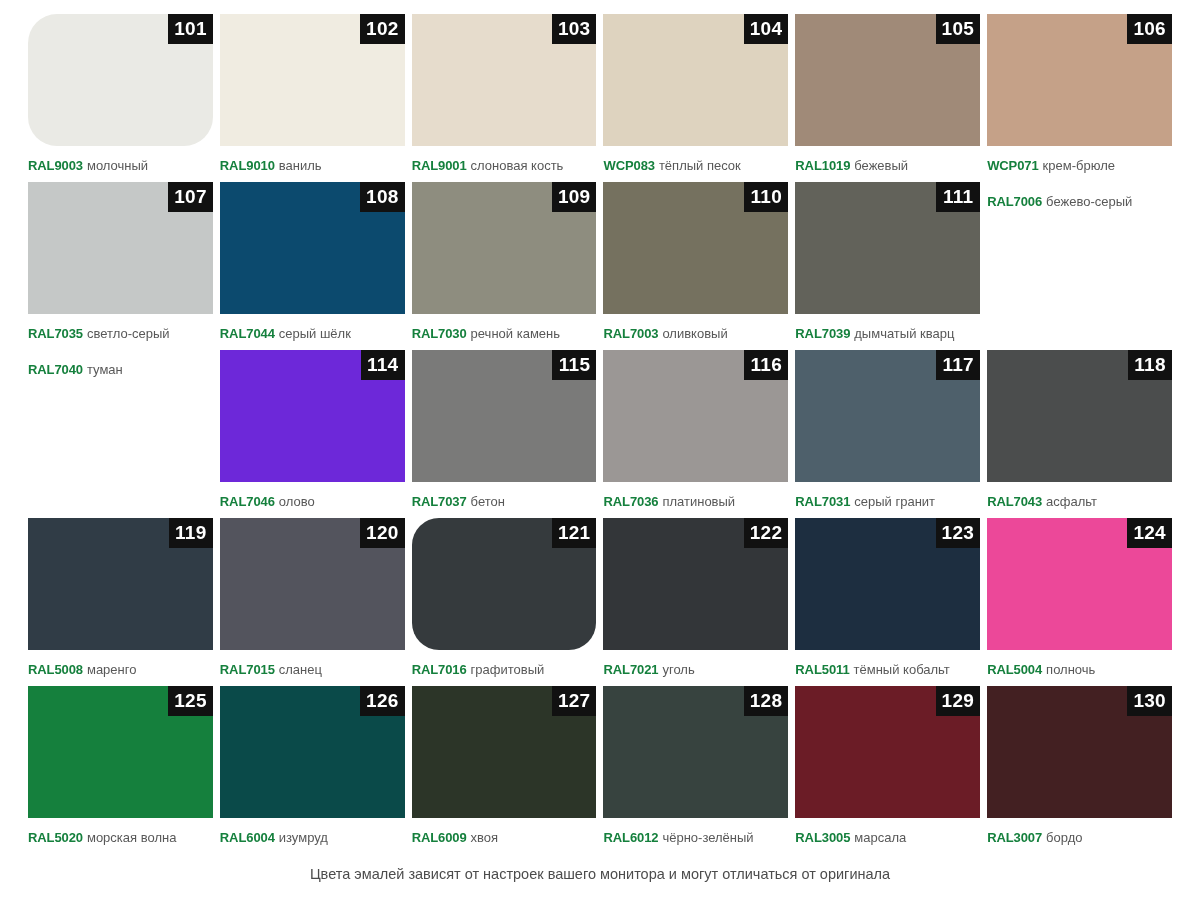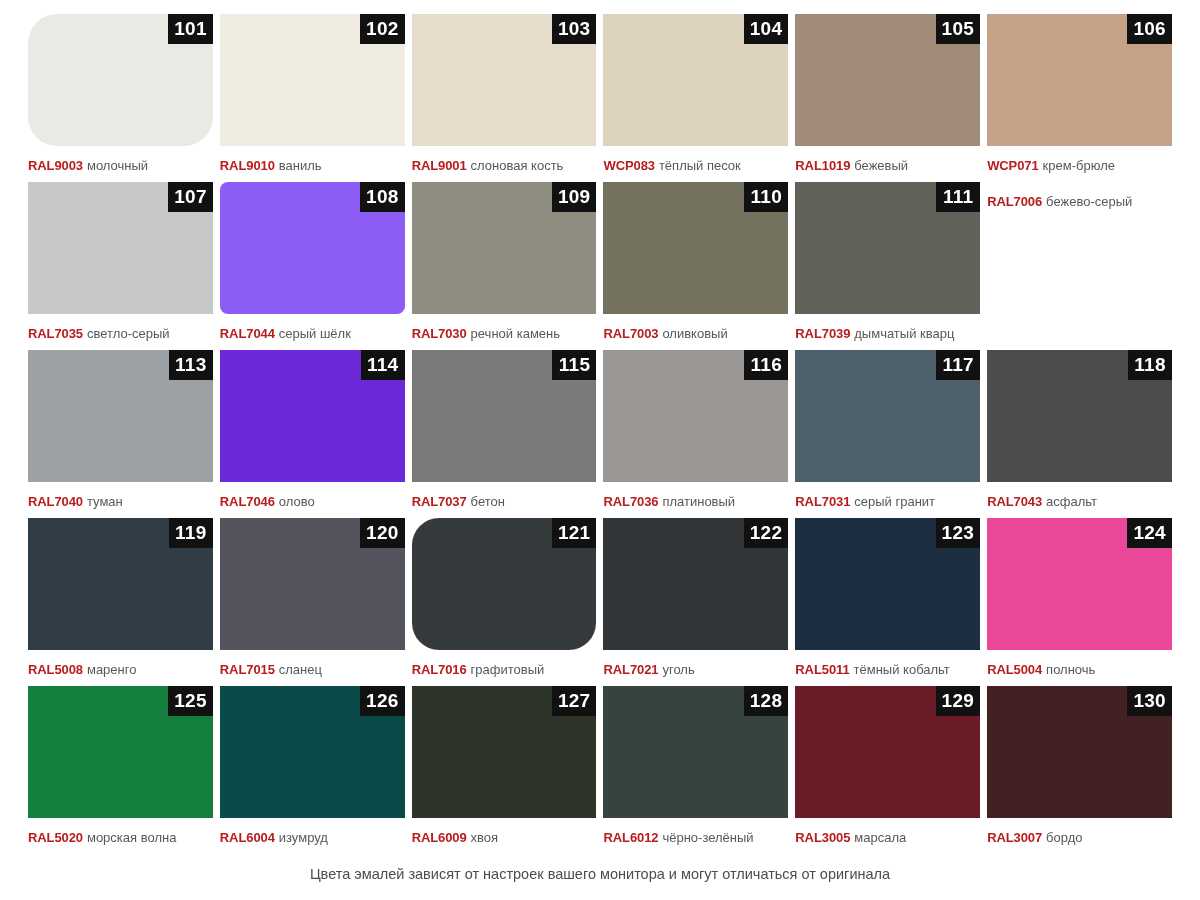--- a/index.html
+++ b/index.html
@@ -66,21 +66,21 @@
 
   .swatch-caption {
     padding-top: 12px;
     font-size: 13px;
     line-height: 16px;
     white-space: nowrap;
   }
 
   .swatch-code {
     font-weight: bold;
-    color: #b91c1c;
+    color: #15803d;
     letter-spacing: -0.1px;
   }
 
   .swatch-name {
     font-weight: normal;
     color: #585858;
     margin-left: 4px;
   }
 
   .palette-footnote {
@@ -137,21 +137,21 @@
         </div>
         <div class="swatch-caption"><span class="swatch-code">WCP071</span><span class="swatch-name">крем-брюле</span></div>
       </div>
       <div class="swatch-cell">
         <div class="swatch-color" style="background: rgb(197, 200, 199);">
           <div class="swatch-badge">107</div>
         </div>
         <div class="swatch-caption"><span class="swatch-code">RAL7035</span><span class="swatch-name">светло-серый</span></div>
       </div>
       <div class="swatch-cell">
-        <div class="swatch-color" style="background: #8b5cf6; border-radius: 8px;">
+        <div class="swatch-color" style="background: #0c4a6e;">
           <div class="swatch-badge">108</div>
         </div>
         <div class="swatch-caption"><span class="swatch-code">RAL7044</span><span class="swatch-name">серый шёлк</span></div>
       </div>
       <div class="swatch-cell">
         <div class="swatch-color" style="background: rgb(142, 141, 127);">
           <div class="swatch-badge">109</div>
         </div>
         <div class="swatch-caption"><span class="swatch-code">RAL7030</span><span class="swatch-name">речной камень</span></div>
       </div>
@@ -164,23 +164,20 @@
       <div class="swatch-cell">
         <div class="swatch-color" style="background: rgb(98, 98, 90);">
           <div class="swatch-badge">111</div>
         </div>
         <div class="swatch-caption"><span class="swatch-code">RAL7039</span><span class="swatch-name">дымчатый кварц</span></div>
       </div>
       <div class="swatch-cell">
         <div class="swatch-caption"><span class="swatch-code">RAL7006</span><span class="swatch-name">бежево-серый</span></div>
       </div>
       <div class="swatch-cell">
-        <div class="swatch-color" style="background: rgb(155, 161, 165);">
-          <div class="swatch-badge">113</div>
-        </div>
         <div class="swatch-caption"><span class="swatch-code">RAL7040</span><span class="swatch-name">туман</span></div>
       </div>
       <div class="swatch-cell">
         <div class="swatch-color" style="background: #6d28d9;">
           <div class="swatch-badge">114</div>
         </div>
         <div class="swatch-caption"><span class="swatch-code">RAL7046</span><span class="swatch-name">олово</span></div>
       </div>
       <div class="swatch-cell">
         <div class="swatch-color" style="background: rgb(122, 122, 121);">

